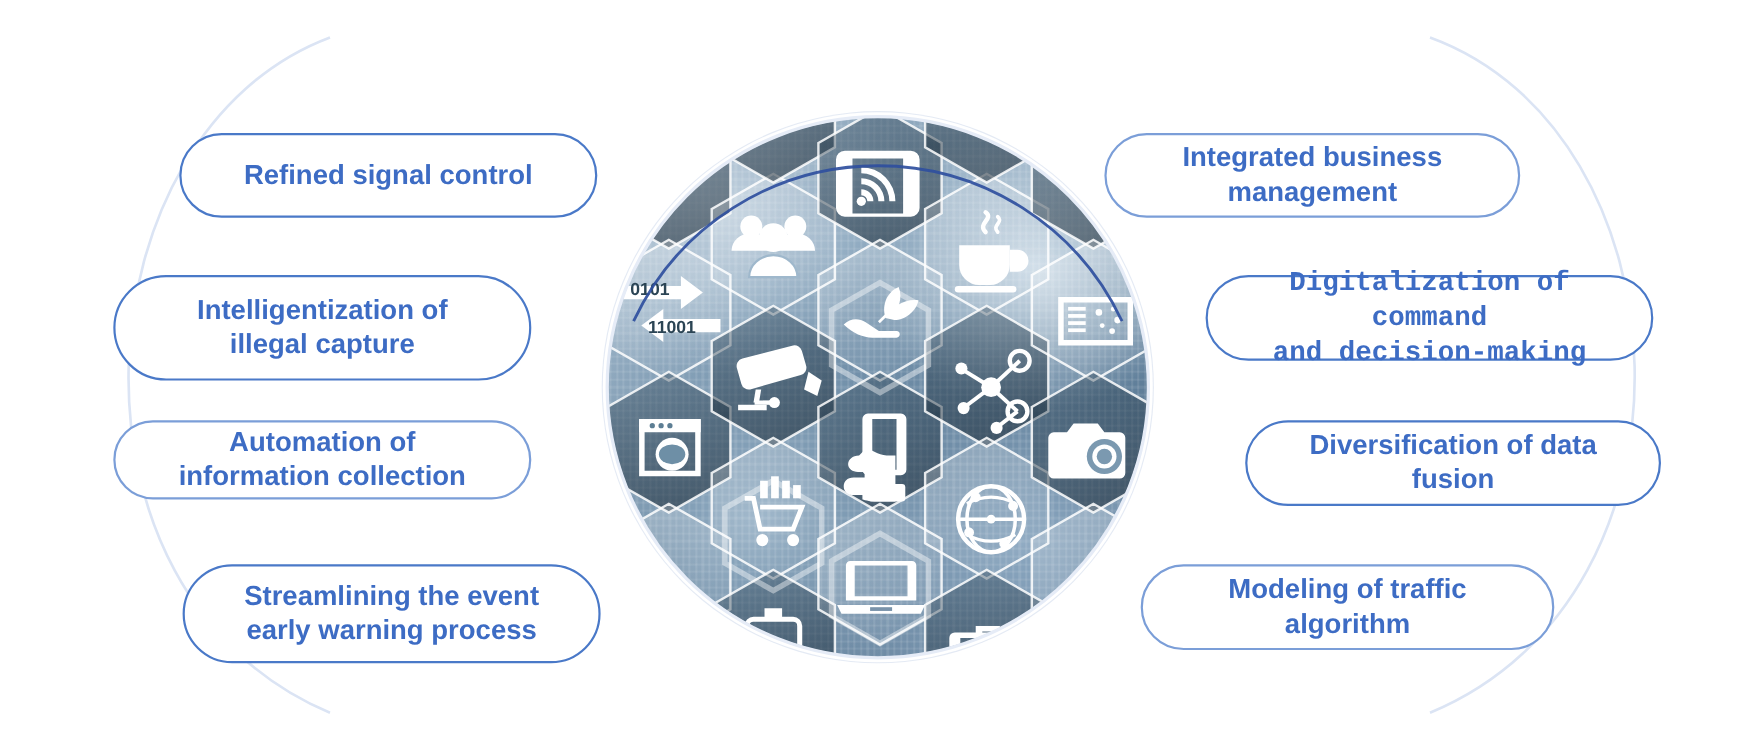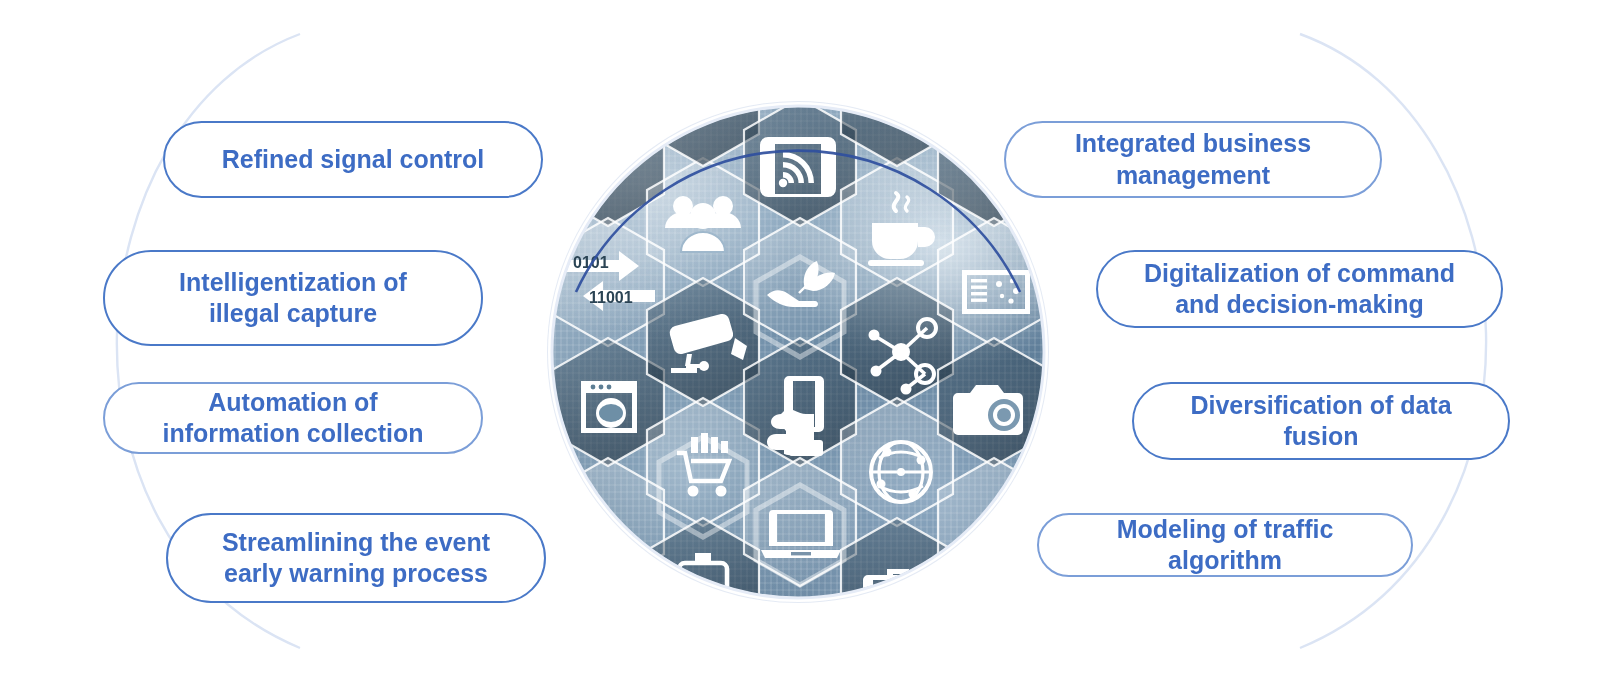--- a/index.html
+++ b/index.html
@@ -352,21 +352,21 @@
 illegal capture</div>
     <div class="pill soft" style="left: 103px; top: 382px; width: 380px; height: 72px;">Automation of
 information collection</div>
     <div class="pill" style="left: 166px; top: 513px; width: 380px; height: 90px;">Streamlining the event
 early warning process</div>
   </div>
 
   <div>
     <div class="pill soft" style="left: 1004px; top: 121px; width: 378px; height: 77px;">Integrated business
 management</div>
-    <div class="pill" style="left: 1096px; top: 250px; width: 407px; height: 78px;">Digitalization of command
+    <div class="pill" style="left: 1096px; top: 250px; width: 407px; height: 78px; font-family: Liberation Mono, monospace;">Digitalization of command
 and decision-making</div>
     <div class="pill" style="left: 1132px; top: 382px; width: 378px; height: 78px;">Diversification of data
 fusion</div>
-    <div class="pill soft" style="left: 1037px; top: 513px; width: 376px; height: 64px;">Modeling of traffic
+    <div class="pill soft" style="left: 1037px; top: 513px; width: 376px; height: 78px;">Modeling of traffic
 algorithm</div>
   </div>
 
 </div>
 
 </body></html>

